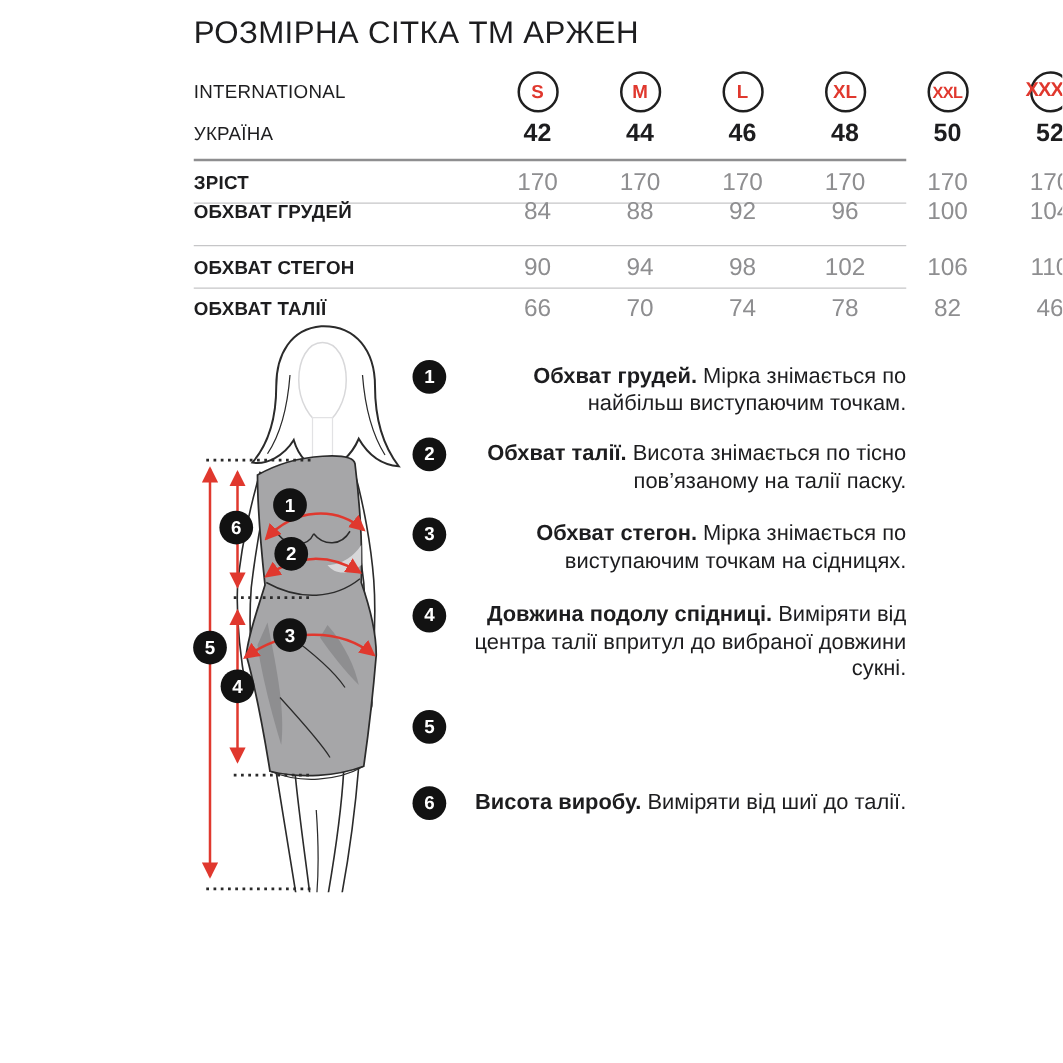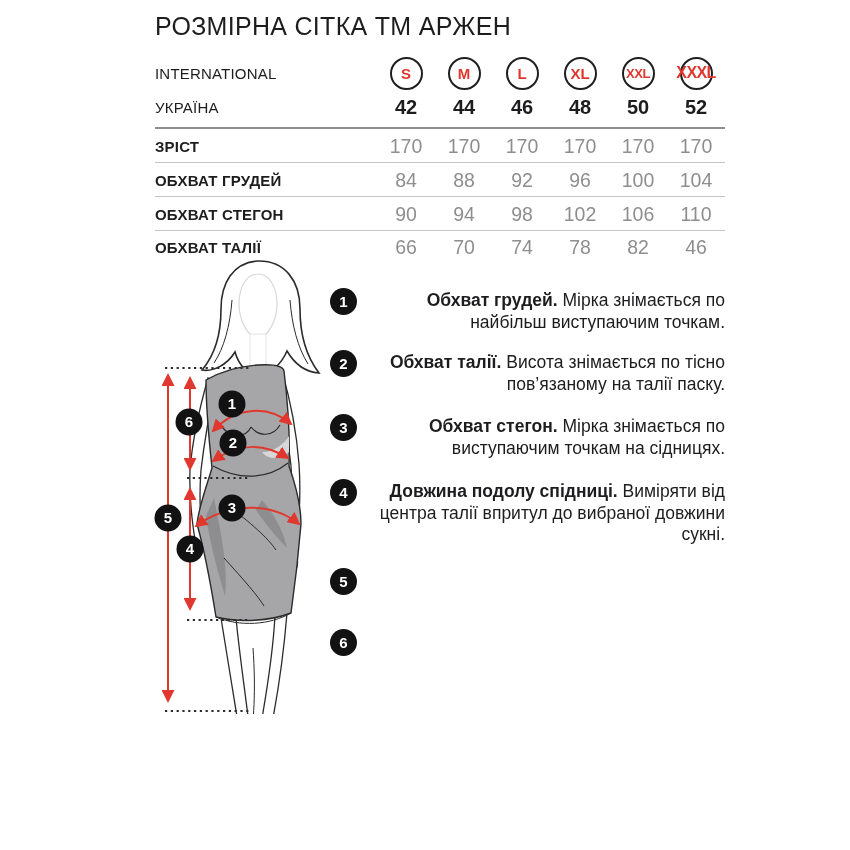--- a/index.html
+++ b/index.html
@@ -1,31 +1,31 @@
 <!DOCTYPE html>
 <html><head>
 <meta charset="utf-8">
 <style>
   html,body{margin:0;padding:0;background:#fff;}
   .page{position:relative;width:850px;height:714px;background:#fff;overflow:hidden;
         font-family:"Liberation Sans",sans-serif;color:#1d1d1f;}
   .title{position:absolute;left:155px;top:12px;font-size:25px;font-weight:400;
          letter-spacing:.3px;color:#1d1d1f;}
   
-  .trow{position:absolute;left:155px;width:570px;display:flex;align-items:center;}
+  .trow{position:absolute;left:155px;width:570px;display:flex;align-items:center;gap:24px;}
   .trow .lbl{width:222px;flex:none;font-size:15px;letter-spacing:.2px;}
   .lbl-plain{font-weight:400;color:#1d1d1f;}
   .lbl-bold{font-weight:700;color:#1d1d1f;}
   .cell{width:58px;flex:none;text-align:center;}
   .row-intl{top:56px;height:34px;}
   .row-ua{top:92px;height:30px;}
   .row-ua .cell{font-size:20px;font-weight:700;color:#1d1d1f;}
   .row-gray .cell{font-size:19.5px;font-weight:400;color:#8e8e90;}
   .row-zrist{top:133px;height:26px;}
-  .row-hrud{top:167px;height:26px;}
+  .row-hrud{top:156px;height:26px;}
   .row-stehon{top:201px;height:26px;}
   .row-talia{top:234px;height:26px;}
   .sep{position:absolute;left:155px;width:570px;height:0;border-top:1.5px solid #c6c6c8;}
   .sep-dark{top:127px;border-top:2px solid #8e8e90;}
   .sep-1{top:162px;} .sep-2{top:196px;} .sep-3{top:230px;}
   .size-circle{box-sizing:border-box;width:33px;height:33px;margin:0 auto;
         border:2px solid #1f1f1f;border-radius:50%;display:flex;align-items:center;
         justify-content:center;font-size:15px;font-weight:700;color:#e0382e;
         white-space:nowrap;overflow:visible;}
   .size-circle.sz-xxl{font-size:13px;letter-spacing:-.5px;}
@@ -224,15 +224,16 @@
   </div>
   <div class="item it-4">
     <div class="badge">4</div>
     <div class="item-text"><b>Довжина подолу спідниці.</b><span> Виміряти від центра талії впритул до вибраної довжини сукні.</span></div>
   </div>
   <div class="item it-5">
     <div class="badge">5</div>
   </div>
   <div class="item it-6">
     <div class="badge">6</div>
+    <div class="item-text"><b>Висота виробу.</b><span> Виміряти від шиї до талії.</span></div>
   </div>
 
 </div>
 
 </body></html>

